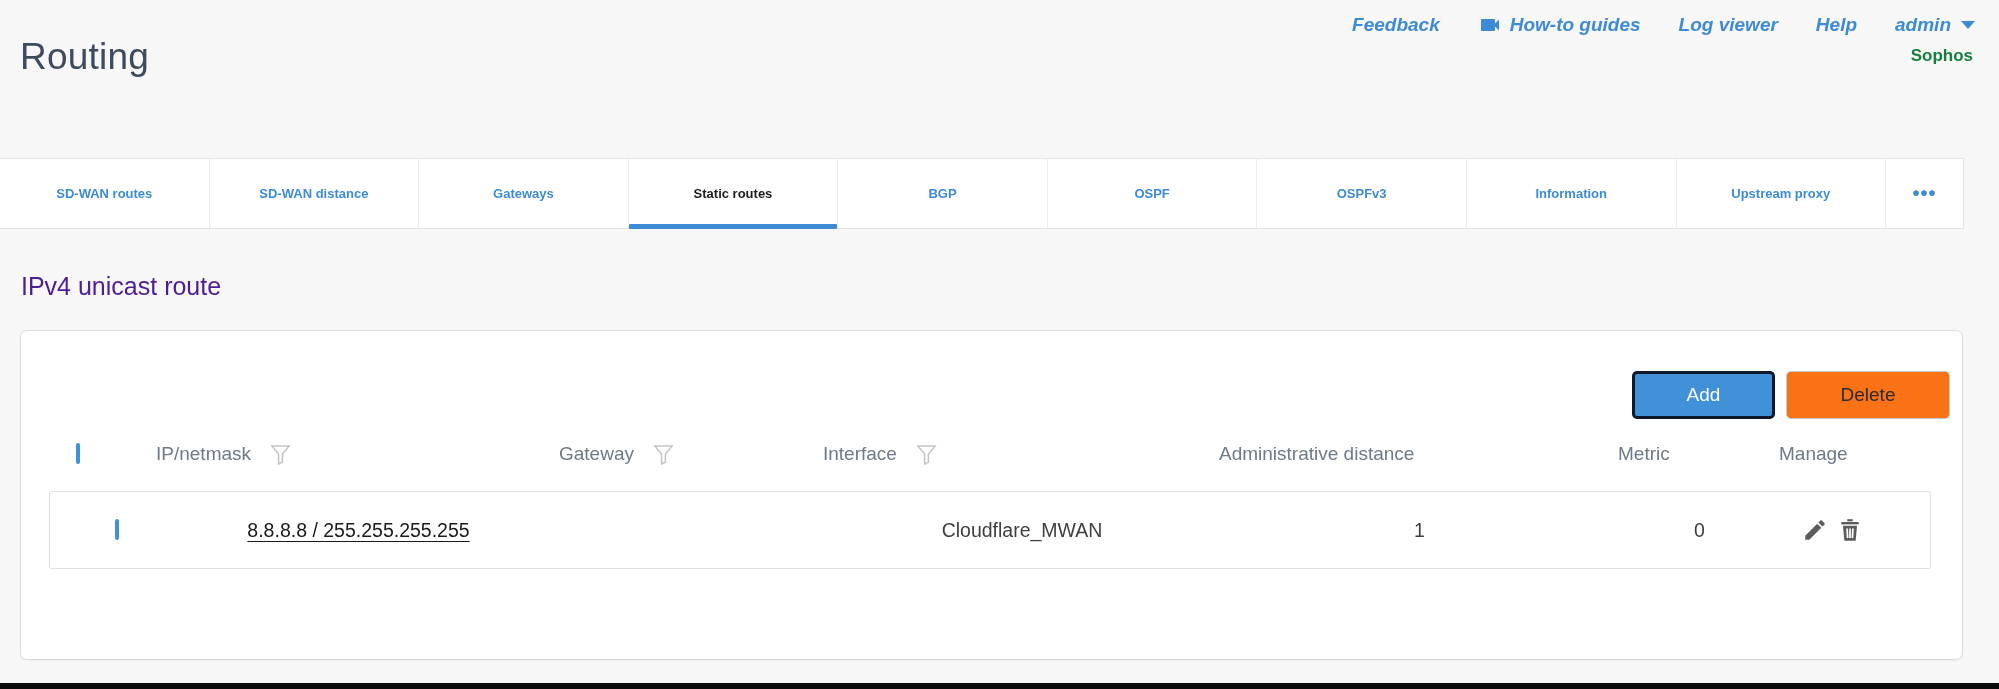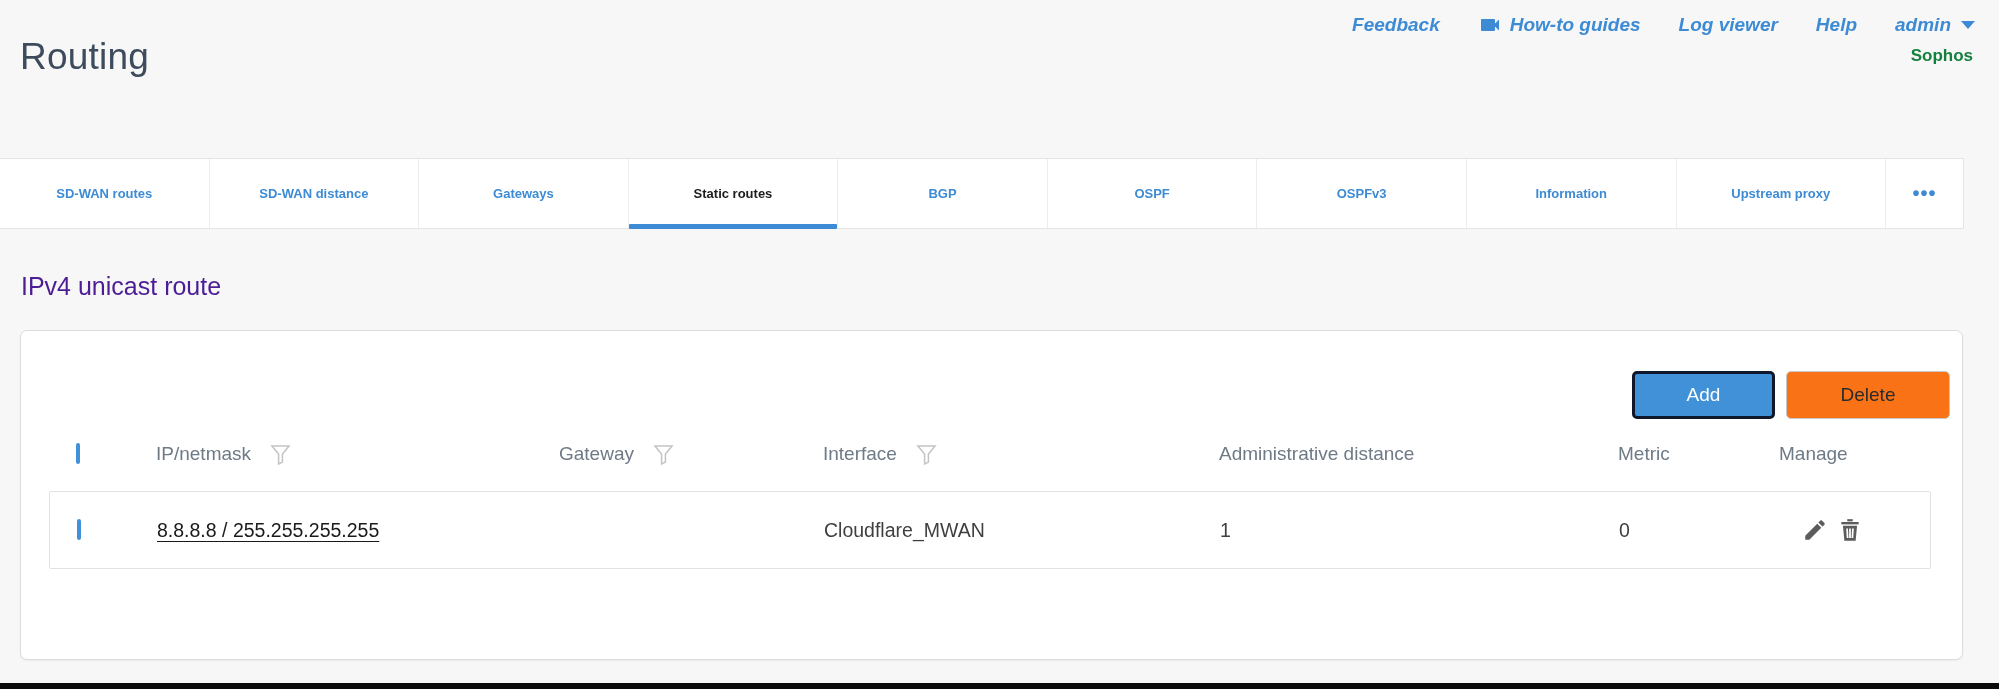--- a/index.html
+++ b/index.html
@@ -73,21 +73,21 @@
   .grid { display:grid; grid-template-columns:107px 403px 264px 396px 399px 161px 152px; align-items:center; }
   .thead { position:absolute; top:102px; left:28px; width:1882px; height:42px; }
   .th { font-size:19px; color:#6e7a86; display:flex; align-items:flex-start; gap:19px; }
   .funnel-svg { width:21px; height:23px; stroke:#c4c4c4; fill:none; stroke-width:1.6; cursor:pointer; }
   .checkbox {
     width:25px; height:25px; margin-left:27px;
     border:2px solid #4191d9; border-radius:6px; background:#ffffff; cursor:pointer;
   }
   .trow {
     position:absolute; top:160px; left:28px; width:1882px; height:78px;
-    background:#ffffff; border:1px solid #e2e2e2; border-radius:2px;
+    background:#ffffff; border:1px solid #e2e2e2; border-radius:2px;text-align:center;
   }
   .cell { font-size:19.5px; color:#3f3f3f; }
   .route-link { color:#1a1a1a; text-decoration:underline; text-underline-offset:4px; cursor:pointer; }
   .manage-cell { display:flex; align-items:center; gap:9px; padding-left:22px; }
   .action-icon { width:26px; height:26px; fill:#5c5c5c; cursor:pointer; display:block; }
 
   .bottom-bar { position:absolute; left:0; bottom:0; width:100%; height:6px; background:#0b0b0b; }
 </style>
 </head>
 <body>

